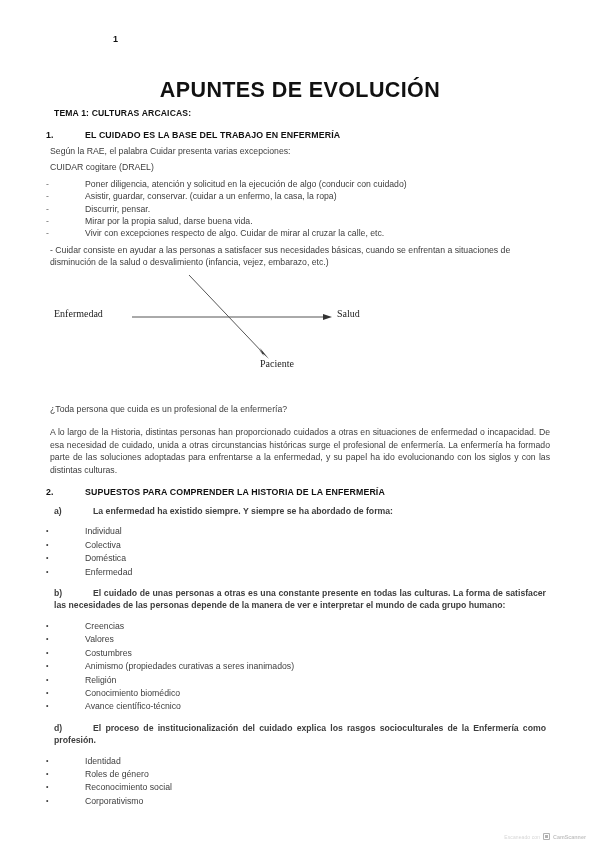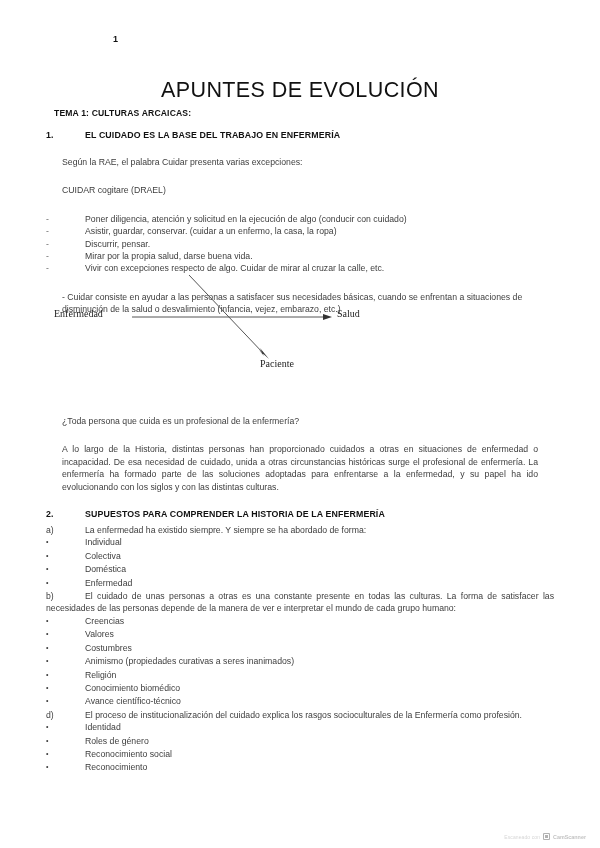--- a/index.html
+++ b/index.html
@@ -36,21 +36,21 @@
   }
 
   
   .doc-title {
     position: absolute;
     left: 0;
     right: 0;
     top: 64px;
     text-align: center;
     font-size: 21.5px;
-    font-weight: 400;
+    font-weight: 700;
     letter-spacing: 0.4px;
     color: #111111;
   }
 
   
   .content {
     position: absolute;
     left: 46px;
     top: 108px;
     width: 508px;
@@ -70,21 +70,21 @@
     color: #111111;
     letter-spacing: 0.12px;
     margin: 0 0 5px 0;
     display: flex;
   }
   .numbered-heading .num { width: 39px; flex: 0 0 39px; }
 
   p.body {
     font-size: 8.7px;
     line-height: 12.4px;
-    margin: 16px;
+    margin: 4px;
     color: #3d3d3d;
   }
   p.body.justify { text-align: justify; }
   p.gap-top { margin-top: 11px; }
 
   .dash-list, .bullet-list {
     list-style: none;
     margin: 0;
     padding: 0;
   }
@@ -106,22 +106,23 @@
     color: #3d3d3d;
     font-size: 7px;
     line-height: 12.4px;
   }
   .bullet-list li .mark span { position: relative; top: -1px; }
 
   .lettered {
     font-size: 8.7px;
     line-height: 12.4px;
     color: #3d3d3d;
-    margin: 0;
+    margin: 8px;
     text-align: justify;
+    font-weight: bold;
   }
   .lettered .ltr {
     display: inline-block;
     width: 39px;
   }
 
   
   .diagram {
     position: absolute;
     left: 40px;
@@ -321,21 +322,21 @@
       <li>
           <span class="mark"><span>•</span></span>
           <span>Roles de género</span>
         </li>
       <li>
           <span class="mark"><span>•</span></span>
           <span>Reconocimiento social</span>
         </li>
       <li>
           <span class="mark"><span>•</span></span>
-          <span>Reconocimiento</span>
+          <span>Corporativismo</span>
         </li>
     </ul>
 
   </div>
 
   <div class="watermark">
     <span class="wm-text">Escaneado con</span>
     <span class="wm-logo"></span>
     <span class="wm-brand">CamScanner</span>
   </div>

